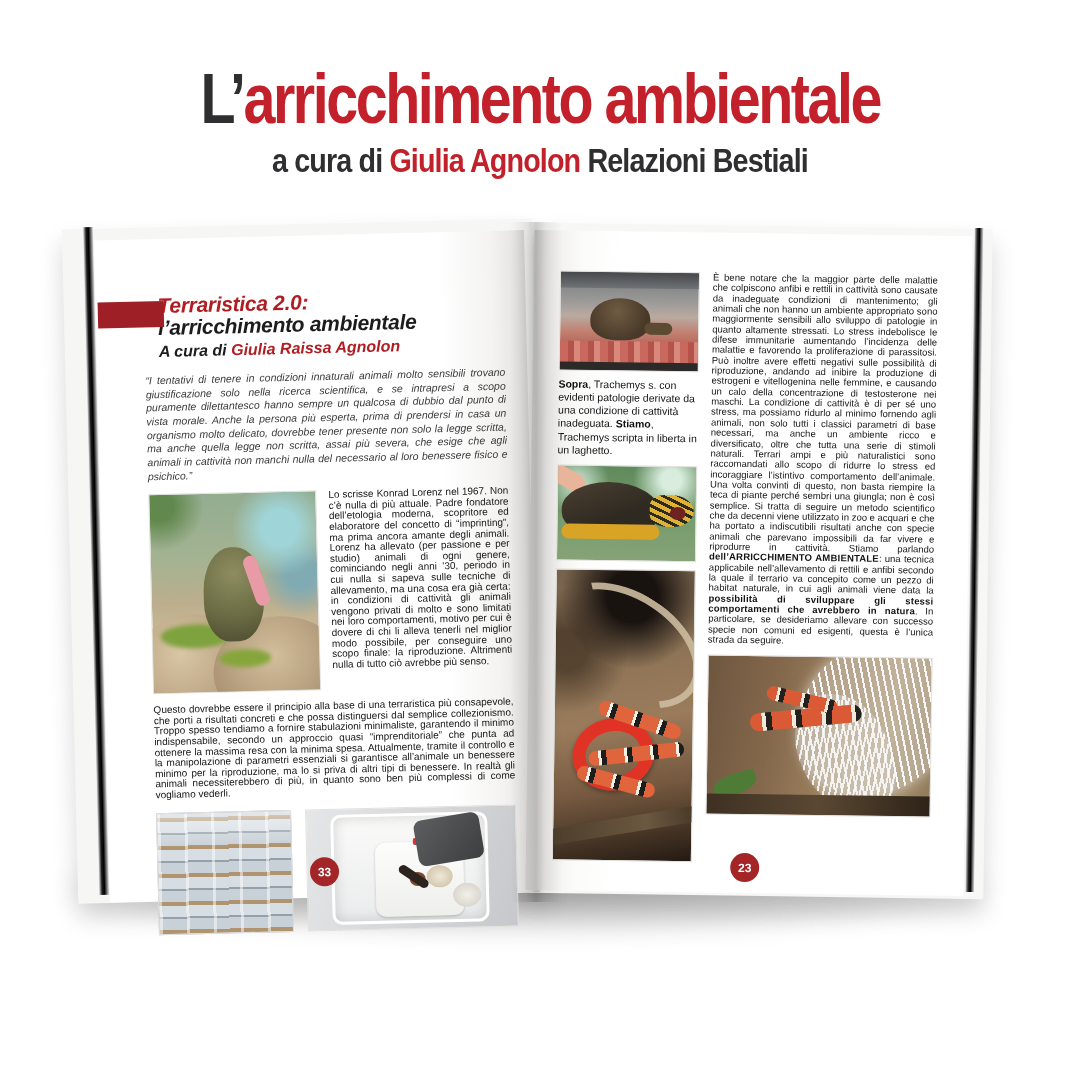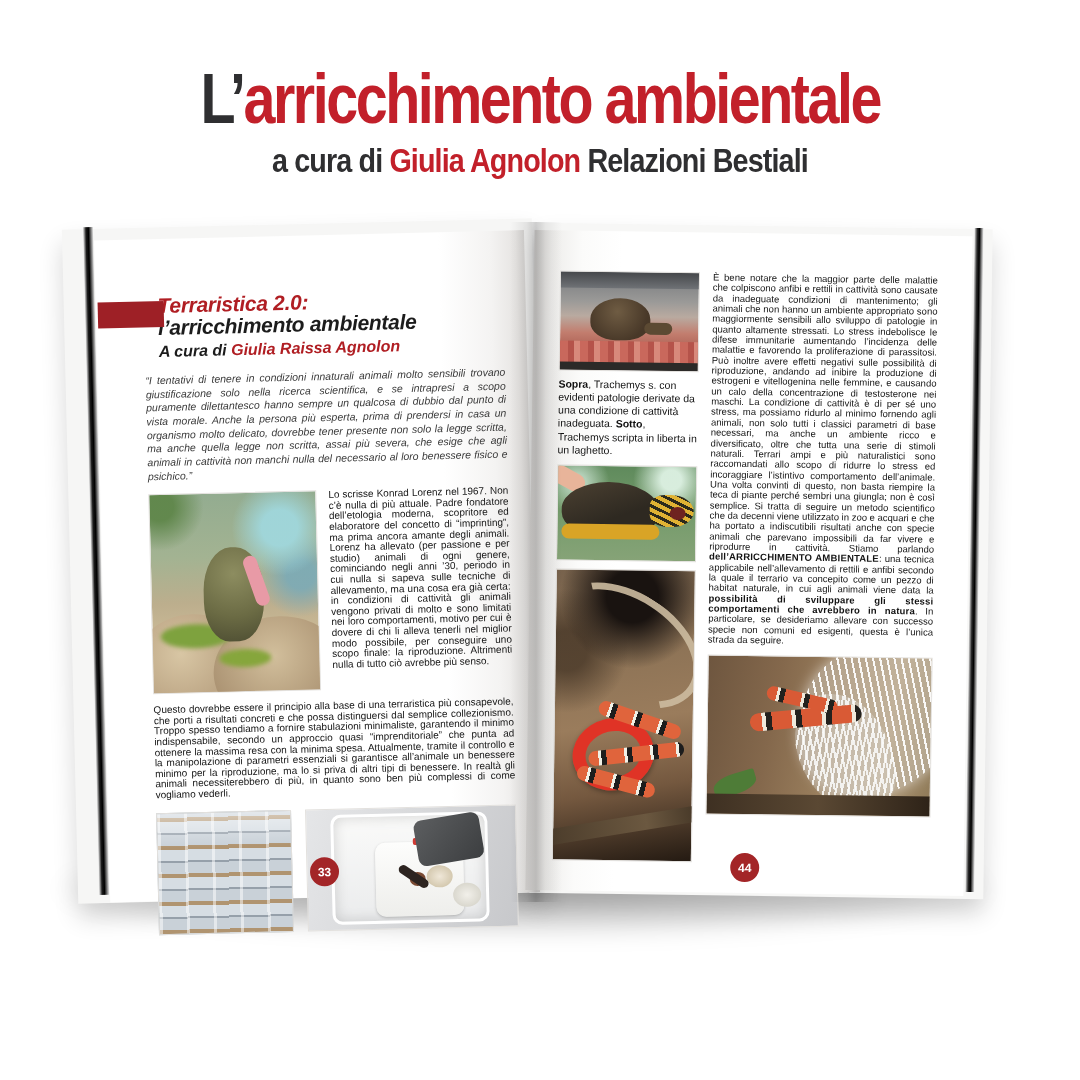--- a/index.html
+++ b/index.html
@@ -224,21 +224,21 @@
   <div class="page page-right">
     <div class="rcols">
       <div class="sidecol">
         <div class="ph ph-tank">
           <i class="tk-hood"></i>
           <i class="tk-shell"></i>
           <i class="tk-head"></i>
           <i class="tk-substrate"></i>
           <i class="tk-frame"></i>
         </div>
-        <p class="caption"><b>Sopra</b><span>, Trachemys s. con evidenti patologie derivate da una condizione di cattività inadeguata. </span><b>Sotto</b><span>, Trachemys scripta in liberta in un laghetto.</span></p>
+        <p class="caption"><b>Sopra</b><span>, Trachemys s. con evidenti patologie derivate da una condizione di cattività inadeguata. </span><b>Stiamo</b><span>, Trachemys scripta in liberta in un laghetto.</span></p>
         <div class="ph ph-hand">
           <i class="hd-finger"></i>
           <i class="hd-shell"></i>
           <i class="hd-rim"></i>
           <i class="hd-head"></i>
           <i class="hd-mouth"></i>
         </div>
         <div class="ph ph-snake1" style="margin-top:8px;">
           <i class="sn-rope"></i>
           <i class="sn-ring"></i>
@@ -253,17 +253,17 @@
         <div class="ph ph-snake2">
           <i class="sf-plume1"></i>
           <i class="sf-plume2"></i>
           <i class="sf-snakeA"></i>
           <i class="sf-snakeB"></i>
           <i class="sf-leaf"></i>
           <i class="sf-log"></i>
         </div>
       </div>
     </div>
-    <div class="pnum">44</div>
+    <div class="pnum">23</div>
   </div>
 
   <div class="gutter"></div>
 </div>
 
 </body></html>

